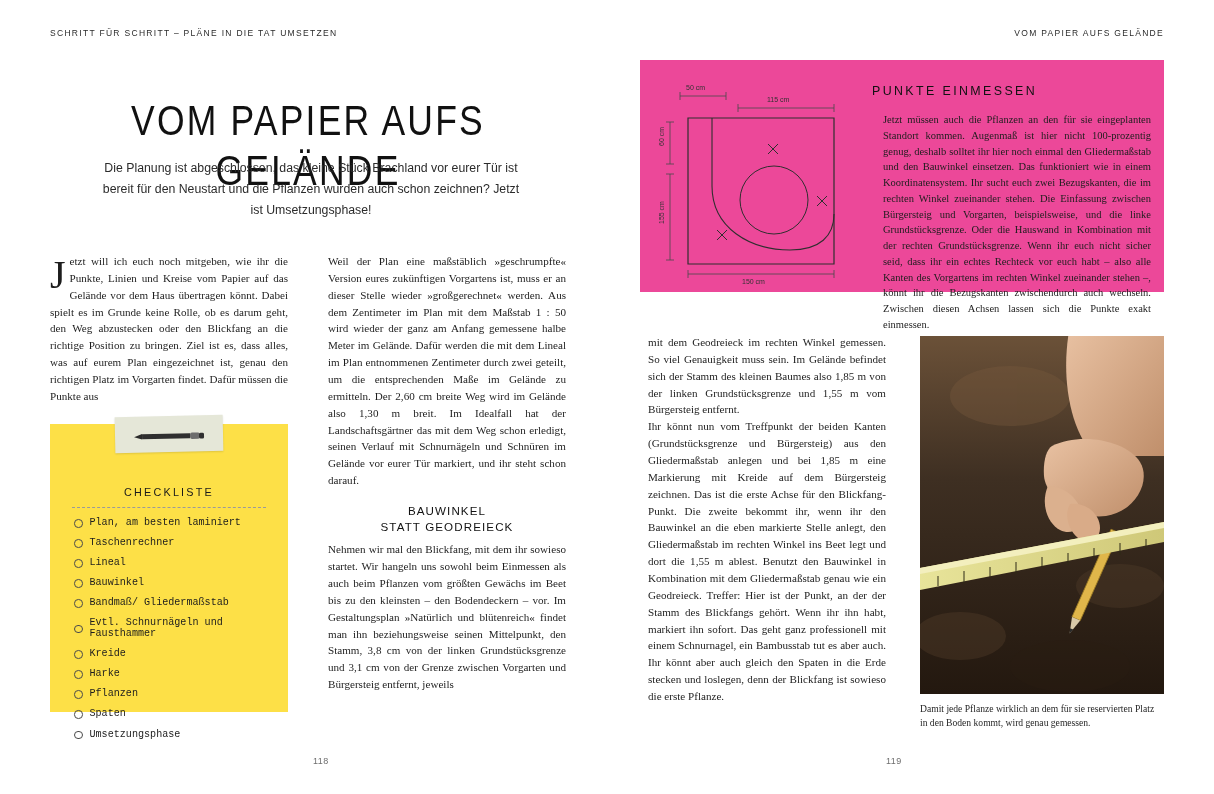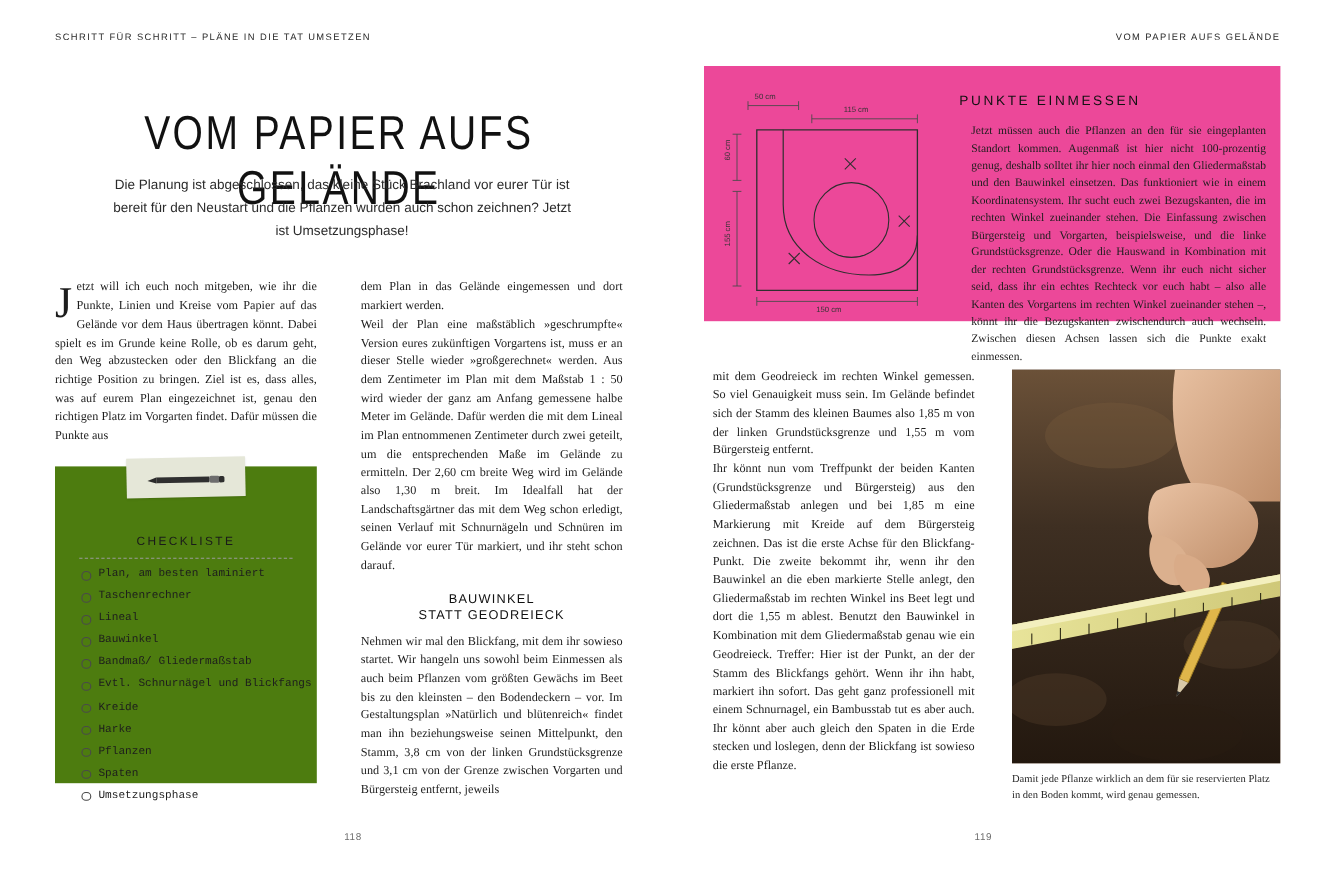--- a/index.html
+++ b/index.html
@@ -109,21 +109,21 @@
     line-height: 1.35;
   }
 
   
   .checklist {
     position: absolute;
     left: 50px;
     top: 424px;
     width: 238px;
     height: 288px;
-    background: #4d7c0f;
+    background: #fde047;
   }
   .tape {
     position: absolute;
     left: 50%;
     top: -8px;
     transform: translateX(-50%) rotate(-1.2deg);
     width: 108px;
     height: 36px;
     background: #e5e7d8;
     box-shadow: 0 1px 2px rgba(0,0,0,0.12);
@@ -236,21 +236,20 @@
   <div class="title">VOM PAPIER AUFS GELÄNDE</div>
   <div class="standfirst">Die Planung ist abgeschlossen, das kleine Stück Brachland vor eurer Tür ist bereit für den Neustart und die Pflanzen wurden auch schon zeichnen? Jetzt ist Umsetzungsphase!</div>
 
   <div class="col col-l1">
     <p class="dropcap-para">
       <span class="dropcap">J</span><span>etzt will ich euch noch mitgeben, wie ihr die Punkte, Linien und Kreise vom Papier auf das Gelände vor dem Haus übertragen könnt. Dabei spielt es im Grunde keine Rolle, ob es darum geht, den Weg abzustecken oder den Blickfang an die richtige Position zu bringen. Ziel ist es, dass alles, was auf eurem Plan eingezeichnet ist, genau den richtigen Platz im Vorgarten findet. Dafür müssen die Punkte aus</span>
     </p>
   </div>
 
   <div class="col col-l2">
-    <p>dem Plan in das Gelände eingemessen und dort markiert werden.</p>
     <p style="margin-top:0">Weil der Plan eine maßstäblich »geschrumpfte« Version eures zukünftigen Vorgartens ist, muss er an dieser Stelle wieder »großgerechnet« werden. Aus dem Zentimeter im Plan mit dem Maßstab 1 : 50 wird wieder der ganz am Anfang gemessene halbe Meter im Gelände. Dafür werden die mit dem Lineal im Plan entnommenen Zentimeter durch zwei geteilt, um die entsprechenden Maße im Gelände zu ermitteln. Der 2,60 cm breite Weg wird im Gelände also 1,30 m breit. Im Idealfall hat der Landschaftsgärtner das mit dem Weg schon erledigt, seinen Verlauf mit Schnurnägeln und Schnüren im Gelände vor eurer Tür markiert, und ihr steht schon darauf.</p>
     <div class="subhead" style="white-space:pre-line">BAUWINKEL
 STATT GEODREIECK</div>
     <p>Nehmen wir mal den Blickfang, mit dem ihr sowieso startet. Wir hangeln uns sowohl beim Einmessen als auch beim Pflanzen vom größten Gewächs im Beet bis zu den kleinsten – den Bodendeckern – vor. Im Gestaltungsplan »Natürlich und blütenreich« findet man ihn beziehungsweise seinen Mittelpunkt, den Stamm, 3,8 cm von der linken Grundstücksgrenze und 3,1 cm von der Grenze zwischen Vorgarten und Bürgersteig entfernt, jeweils</p>
   </div>
 
   <div class="checklist">
     <div class="tape">
       <svg width="74" height="13" viewBox="0 0 74 13">
         <polygon points="2,8.5 10,5.5 10,11" fill="#2a2a2a"></polygon>
@@ -277,21 +276,21 @@
       <li>
           <span class="circ"></span>
           <span>Bauwinkel</span>
         </li>
       <li>
           <span class="circ"></span>
           <span>Bandmaß/ Gliedermaßstab</span>
         </li>
       <li>
           <span class="circ"></span>
-          <span>Evtl. Schnurnägel und Blickfangs</span>
+          <span>Evtl. Schnurnägeln und Fausthammer</span>
         </li>
       <li>
           <span class="circ"></span>
           <span>Kreide</span>
         </li>
       <li>
           <span class="circ"></span>
           <span>Harke</span>
         </li>
       <li>

